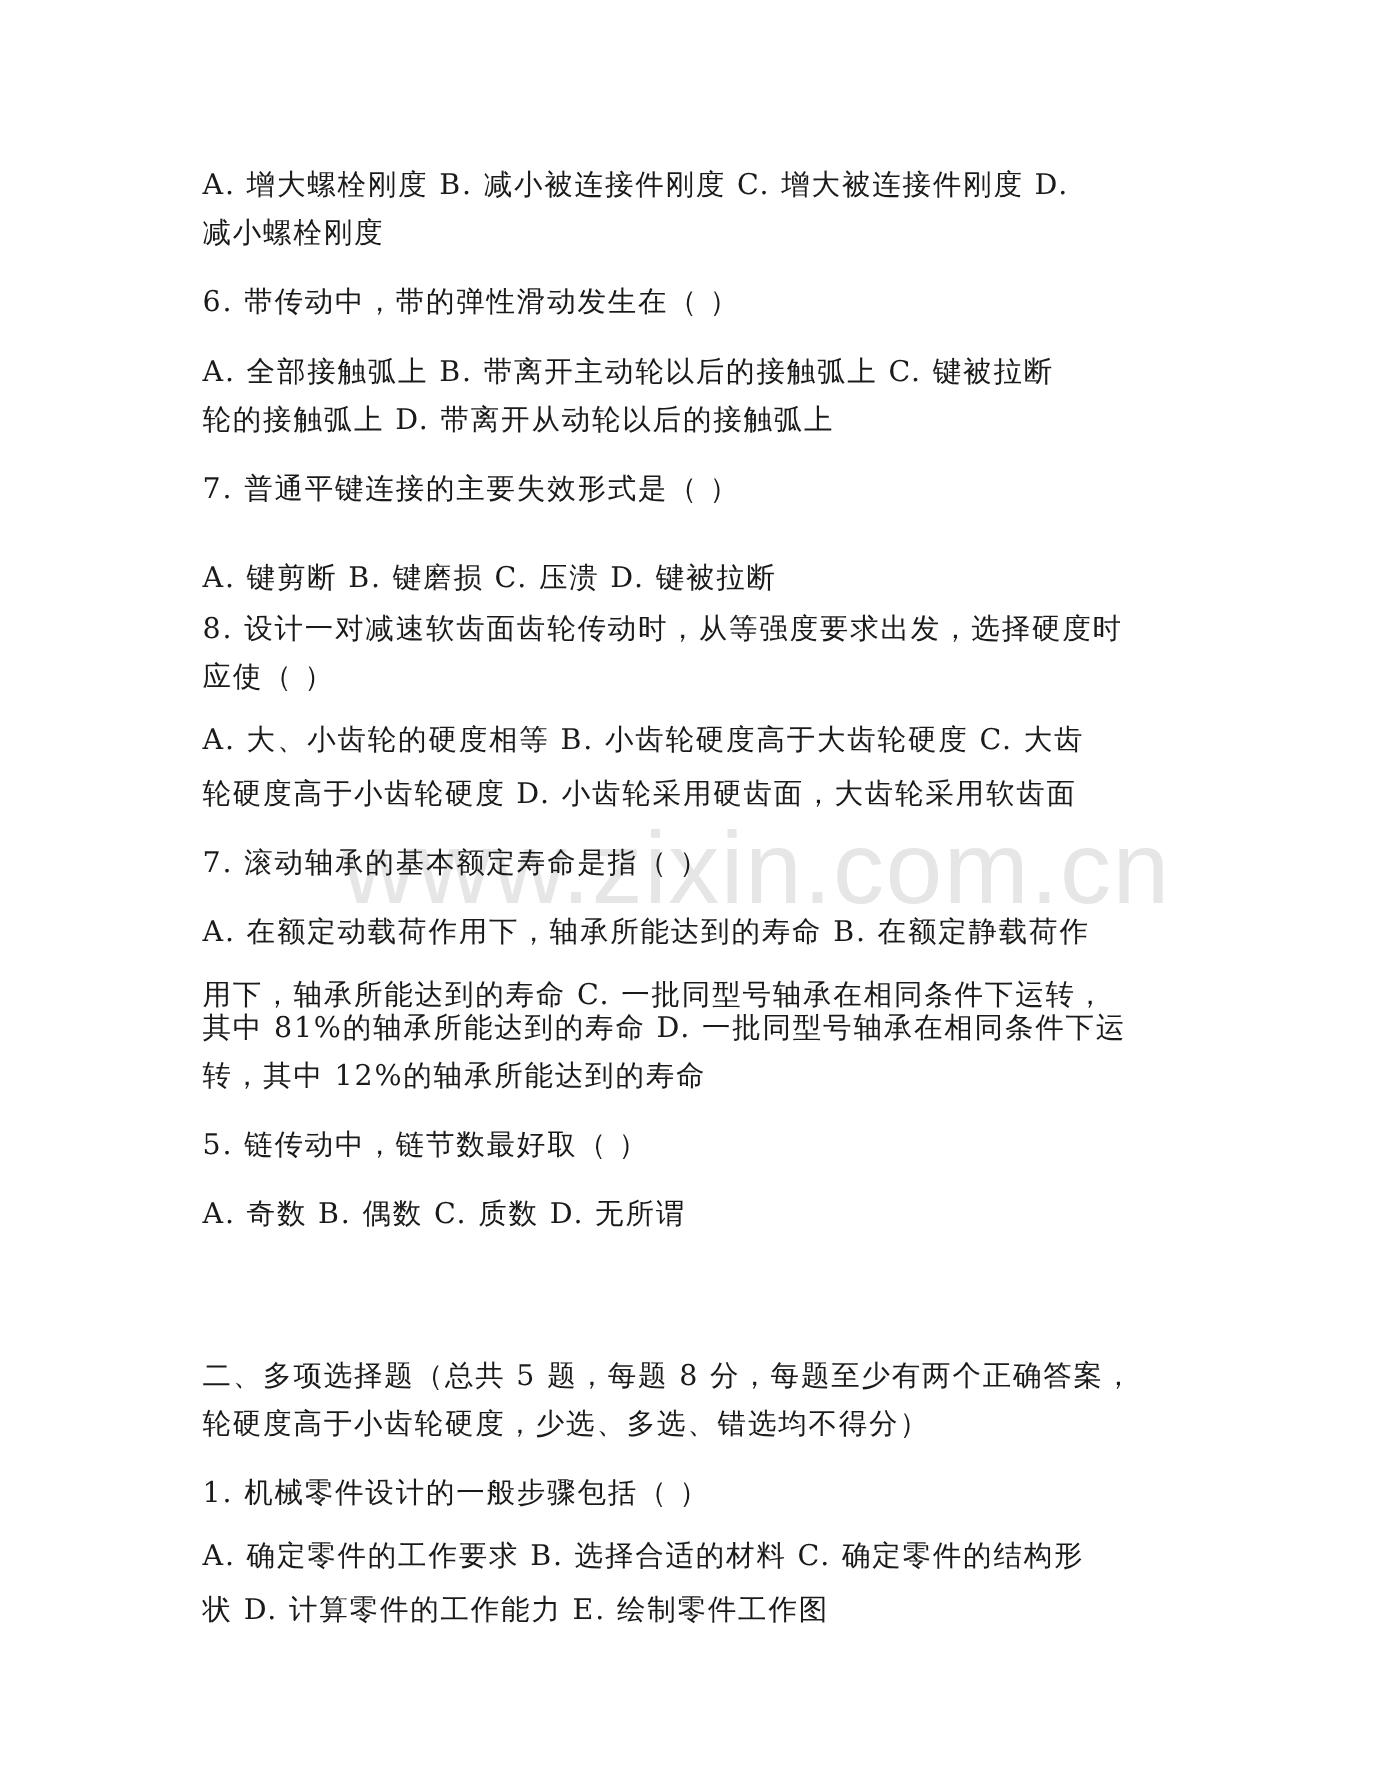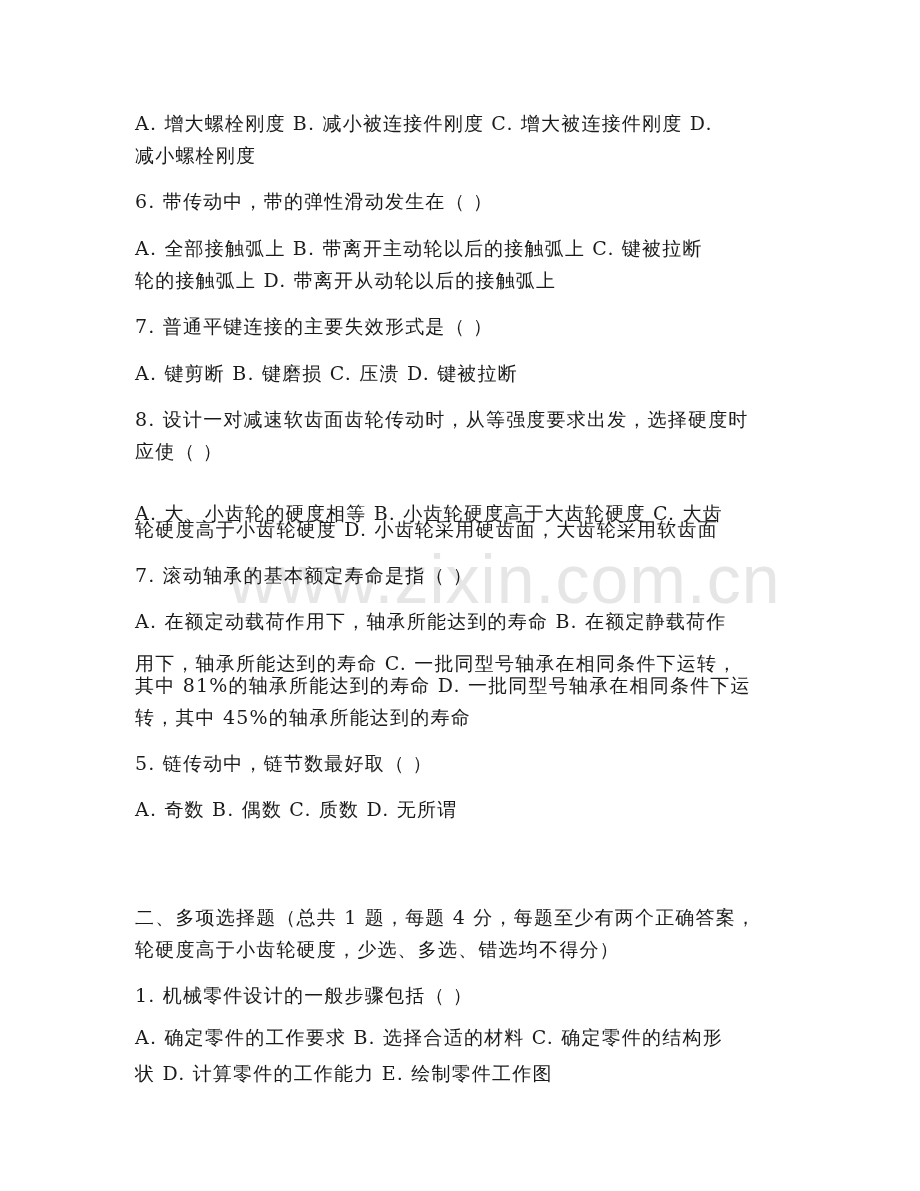--- a/index.html
+++ b/index.html
@@ -27,31 +27,31 @@
 
 <div class="page">
   <div class="watermark">www.zixin.com.cn</div>
   <div class="content">
     <div class="line" style="top:0px">A. 增大螺栓刚度  B. 减小被连接件刚度  C. 增大被连接件刚度  D.</div>
     <div class="line" style="top:32px">减小螺栓刚度</div>
     <div class="line" style="top:78px">6. 带传动中，带的弹性滑动发生在（  ）</div>
     <div class="line" style="top:125px">A. 全部接触弧上  B. 带离开主动轮以后的接触弧上  C. 键被拉断</div>
     <div class="line" style="top:157px">轮的接触弧上  D. 带离开从动轮以后的接触弧上</div>
     <div class="line" style="top:203px">7. 普通平键连接的主要失效形式是（  ）</div>
-    <div class="line" style="top:250px">A. 键剪断  B. 键磨损  C. 压溃  D. 键被拉断</div>
+    <div class="line" style="top:262px">A. 键剪断  B. 键磨损  C. 压溃  D. 键被拉断</div>
     <div class="line" style="top:296px">8. 设计一对减速软齿面齿轮传动时，从等强度要求出发，选择硬度时</div>
     <div class="line" style="top:328px">应使（  ）</div>
-    <div class="line" style="top:390px">A. 大、小齿轮的硬度相等  B. 小齿轮硬度高于大齿轮硬度  C. 大齿</div>
+    <div class="line" style="top:370px">A. 大、小齿轮的硬度相等  B. 小齿轮硬度高于大齿轮硬度  C. 大齿</div>
     <div class="line" style="top:406px">轮硬度高于小齿轮硬度  D. 小齿轮采用硬齿面，大齿轮采用软齿面</div>
     <div class="line" style="top:452px">7. 滚动轴承的基本额定寿命是指（  ）</div>
     <div class="line" style="top:498px">A. 在额定动载荷作用下，轴承所能达到的寿命  B. 在额定静载荷作</div>
     <div class="line" style="top:540px">用下，轴承所能达到的寿命  C. 一批同型号轴承在相同条件下运转，</div>
     <div class="line" style="top:562px">其中 81%的轴承所能达到的寿命  D. 一批同型号轴承在相同条件下运</div>
-    <div class="line" style="top:594px">转，其中 45%的轴承所能达到的寿命</div>
+    <div class="line" style="top:594px">转，其中 12%的轴承所能达到的寿命</div>
     <div class="line" style="top:640px">5. 链传动中，链节数最好取（  ）</div>
     <div class="line" style="top:686px">A. 奇数  B. 偶数  C. 质数  D. 无所谓</div>
-    <div class="line" style="top:794px"> 二、多项选择题（总共 1 题，每题 4 分，每题至少有两个正确答案，</div>
+    <div class="line" style="top:794px"> 二、多项选择题（总共 5 题，每题 8 分，每题至少有两个正确答案，</div>
     <div class="line" style="top:826px">轮硬度高于小齿轮硬度，少选、多选、错选均不得分）</div>
     <div class="line" style="top:872px">1. 机械零件设计的一般步骤包括（  ）</div>
     <div class="line" style="top:914px">A. 确定零件的工作要求  B. 选择合适的材料  C. 确定零件的结构形</div>
     <div class="line" style="top:950px">状  D. 计算零件的工作能力  E. 绘制零件工作图</div>
   </div>
 </div>
 
 </body></html>

